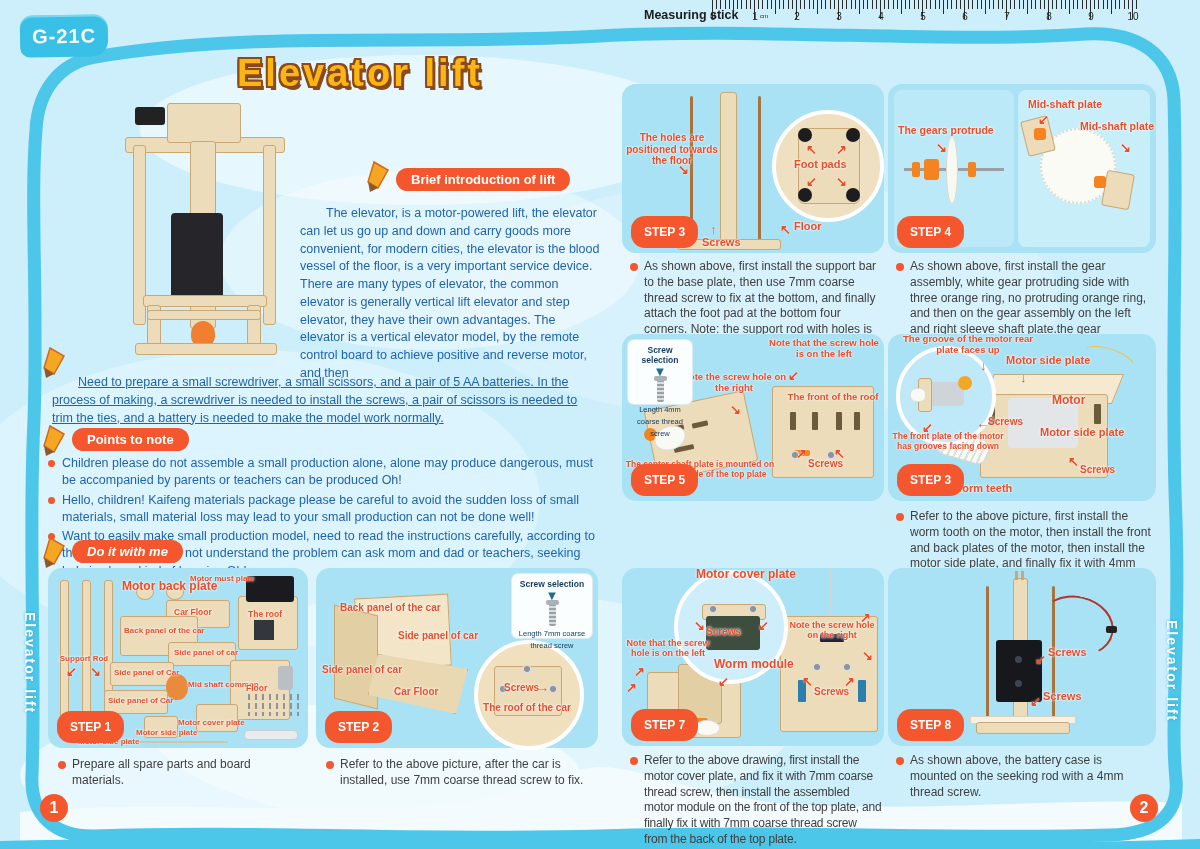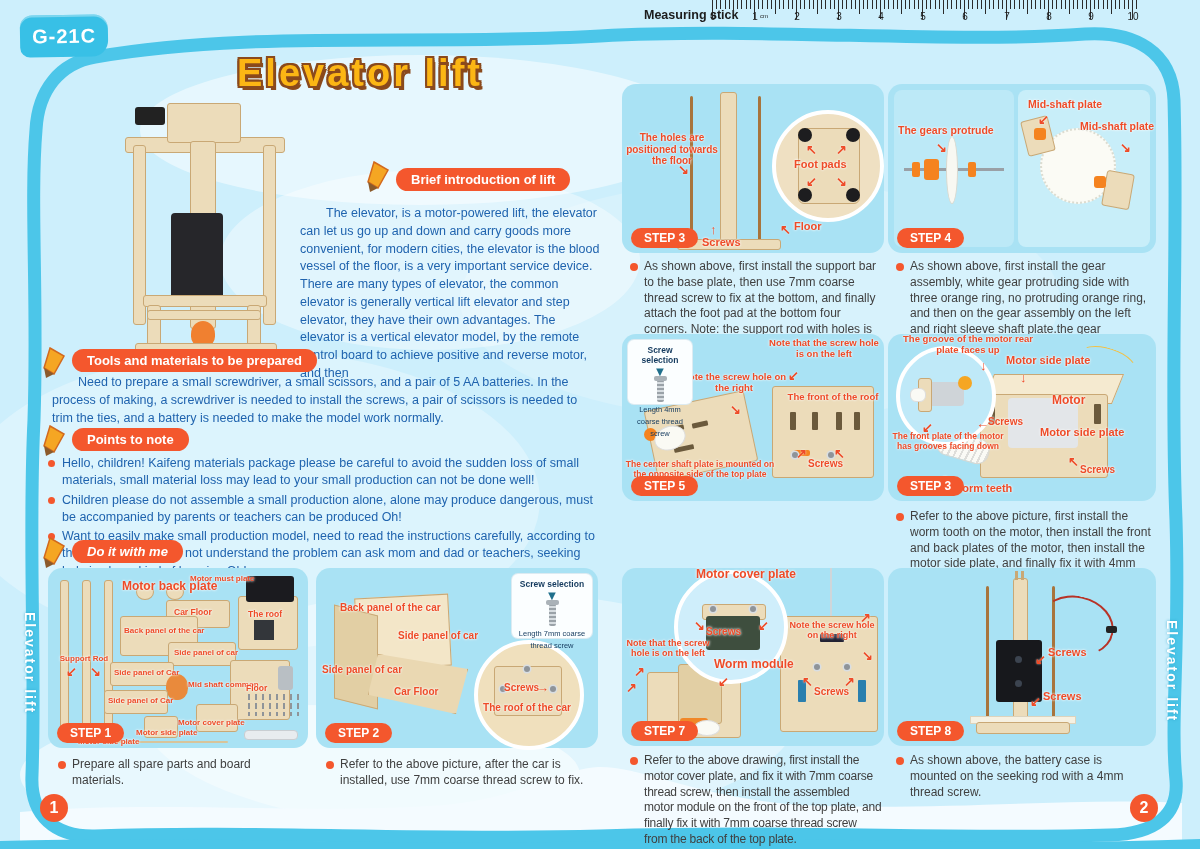--- a/index.html
+++ b/index.html
@@ -28,21 +28,21 @@
   .obadge{position:absolute;background:#f4572d;color:#fff;font-weight:bold;border-radius:16px;
           padding:4px 15px;font-size:13px;white-space:nowrap;}
   .pencil{position:absolute;width:26px;height:34px;}
   .bluetext{position:absolute;color:#1f63ae;font-size:12.5px;line-height:1.42;}
   .bullets{position:absolute;color:#1f63ae;font-size:12.5px;line-height:1.38;}
   .bullets .b{display:flex;gap:7px;margin-bottom:2px;}
   .bullets .d{width:7px;height:7px;border-radius:50%;background:#f4572d;flex:none;margin-top:5px;}
   
   .panel{position:absolute;background:#a9e2f4;border-radius:14px;}
   .stepbadge{position:absolute;left:9px;bottom:5px;background:#f4572d;color:#fff;font-weight:bold;
-             font-size:12px;padding:3px 13px;border-radius:14px;white-space:nowrap;z-index:6;}
+             font-size:12px;padding:9px 13px;border-radius:14px;white-space:nowrap;z-index:6;}
   .cap{position:absolute;display:flex;gap:6px;}
   .cap .dot{width:8px;height:8px;border-radius:50%;background:#f4572d;margin-top:4px;flex:none;}
   .cap .txt{font-size:12px;color:#404040;line-height:1.32;}
   .lbl{position:absolute;color:#ee4b28;font-weight:bold;text-align:center;line-height:1.15;
        text-shadow:0 0 3px rgba(255,255,255,.9),0 0 2px rgba(255,255,255,.9);z-index:4;}
   .arr{position:absolute;color:#ee4b28;font-weight:bold;font-size:13px;z-index:4;
        text-shadow:0 0 2px rgba(255,255,255,.8);}
   .wood{position:absolute;background:#ecdcba;border:1px solid #c9a875;border-radius:3px;}
   .rod{position:absolute;background:#a8743c;border-radius:2px;}
   .inset{position:absolute;border:4px solid #fff;border-radius:50%;z-index:3;}
@@ -122,36 +122,35 @@
     <polygon points="8,2 22,10 12,28 2,22" fill="#f5a623" stroke="#d2691e" stroke-width="1.5"></polygon>
     <polygon points="12,28 2,22 4,32" fill="#8b5a2b"></polygon>
   </svg>
   <div class="obadge" style="left:396px;top:168px;">Brief introduction of lift</div>
   <div class="bluetext" style="left:300px;top:205px;width:300px;text-indent:26px;">The elevator, is a motor-powered lift, the elevator can let us go up and down and carry goods more convenient, for modern cities, the elevator is the blood vessel of the floor, is a very important service device. There are many types of elevator, the common elevator is generally vertical lift elevator and step elevator, they have their own advantages. The elevator is a vertical elevator model, by the remote control board to achieve positive and reverse motor, and then</div>
 
   <svg class="pencil" style="left:42px;top:346px;" viewBox="0 0 26 34">
     <polygon points="8,2 22,10 12,28 2,22" fill="#f5a623" stroke="#d2691e" stroke-width="1.5"></polygon>
     <polygon points="12,28 2,22 4,32" fill="#8b5a2b"></polygon>
   </svg>
-  <div class="obadge" style="left:72px;top:349px;">Tools and materials to be prepared</div>
-  <div class="bluetext" style="left:52px;top:374px;width:548px;text-indent:26px;">Need to prepare a small screwdriver, a small scissors, and a pair of 5 AA batteries. In the process of making, a screwdriver is needed to install the screws, a pair of scissors is needed to trim the ties, and a battery is needed to make the model work normally.</div>
+  <div class="bluetext" style="left:52px;top:374px;width:548px;text-indent:26px;text-decoration:underline;">Need to prepare a small screwdriver, a small scissors, and a pair of 5 AA batteries. In the process of making, a screwdriver is needed to install the screws, a pair of scissors is needed to trim the ties, and a battery is needed to make the model work normally.</div>
 
   <svg class="pencil" style="left:42px;top:424px;" viewBox="0 0 26 34">
     <polygon points="8,2 22,10 12,28 2,22" fill="#f5a623" stroke="#d2691e" stroke-width="1.5"></polygon>
     <polygon points="12,28 2,22 4,32" fill="#8b5a2b"></polygon>
   </svg>
   <div class="obadge" style="left:72px;top:428px;">Points to note</div>
   <div class="bullets" style="left:48px;top:455px;width:556px;">
     <div class="b">
         <span class="d"></span>
-        <span>Hello, children! Kaifeng materials package please be careful to avoid the sudden loss of small materials, small material loss may lead to your small production can not be done well!</span>
+        <span>Children please do not assemble a small production alone, alone may produce dangerous, must be accompanied by parents or teachers can be produced Oh!</span>
       </div>
     <div class="b">
         <span class="d"></span>
-        <span>Children please do not assemble a small production alone, alone may produce dangerous, must be accompanied by parents or teachers can be produced Oh!</span>
+        <span>Hello, children! Kaifeng materials package please be careful to avoid the sudden loss of small materials, small material loss may lead to your small production can not be done well!</span>
       </div>
     <div class="b">
         <span class="d"></span>
         <span>Want to easily make small production model, need to read the instructions carefully, according to the steps to make, do not understand the problem can ask mom and dad or teachers, seeking help is also a kind of learning Oh!</span>
       </div>
   </div>
 
   <svg class="pencil" style="left:42px;top:536px;" viewBox="0 0 26 34">
     <polygon points="8,2 22,10 12,28 2,22" fill="#f5a623" stroke="#d2691e" stroke-width="1.5"></polygon>
     <polygon points="12,28 2,22 4,32" fill="#8b5a2b"></polygon>

